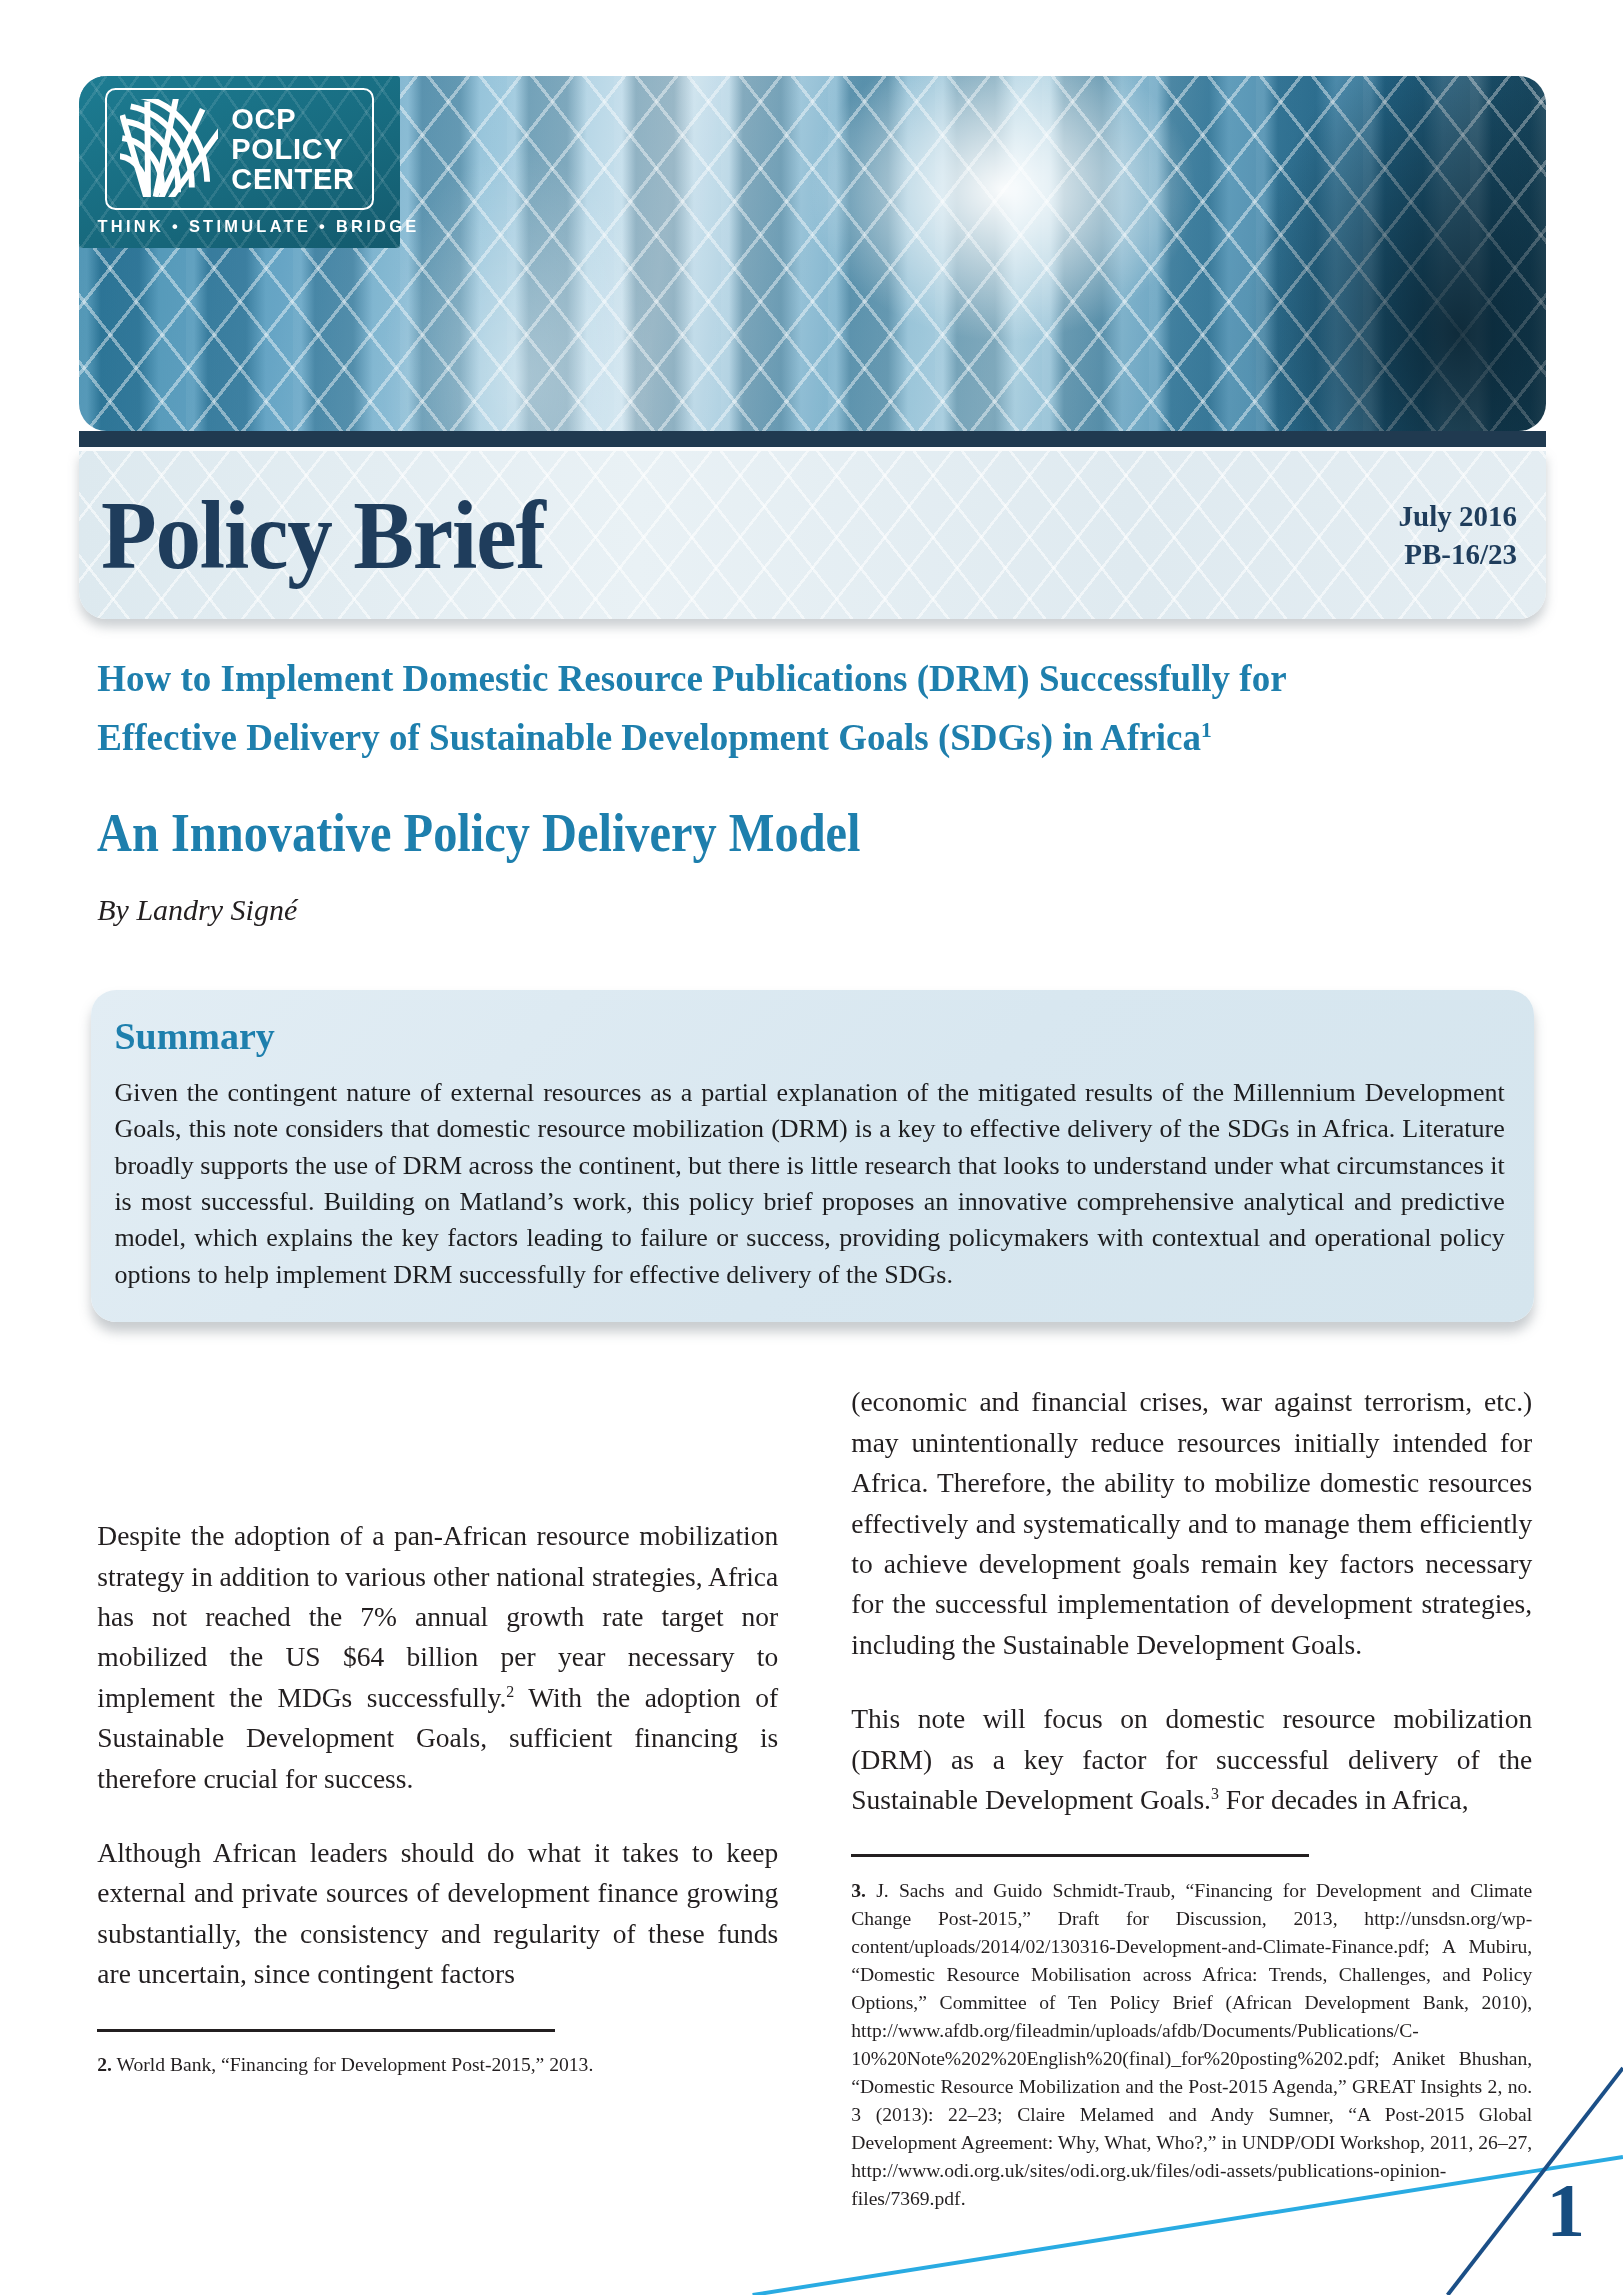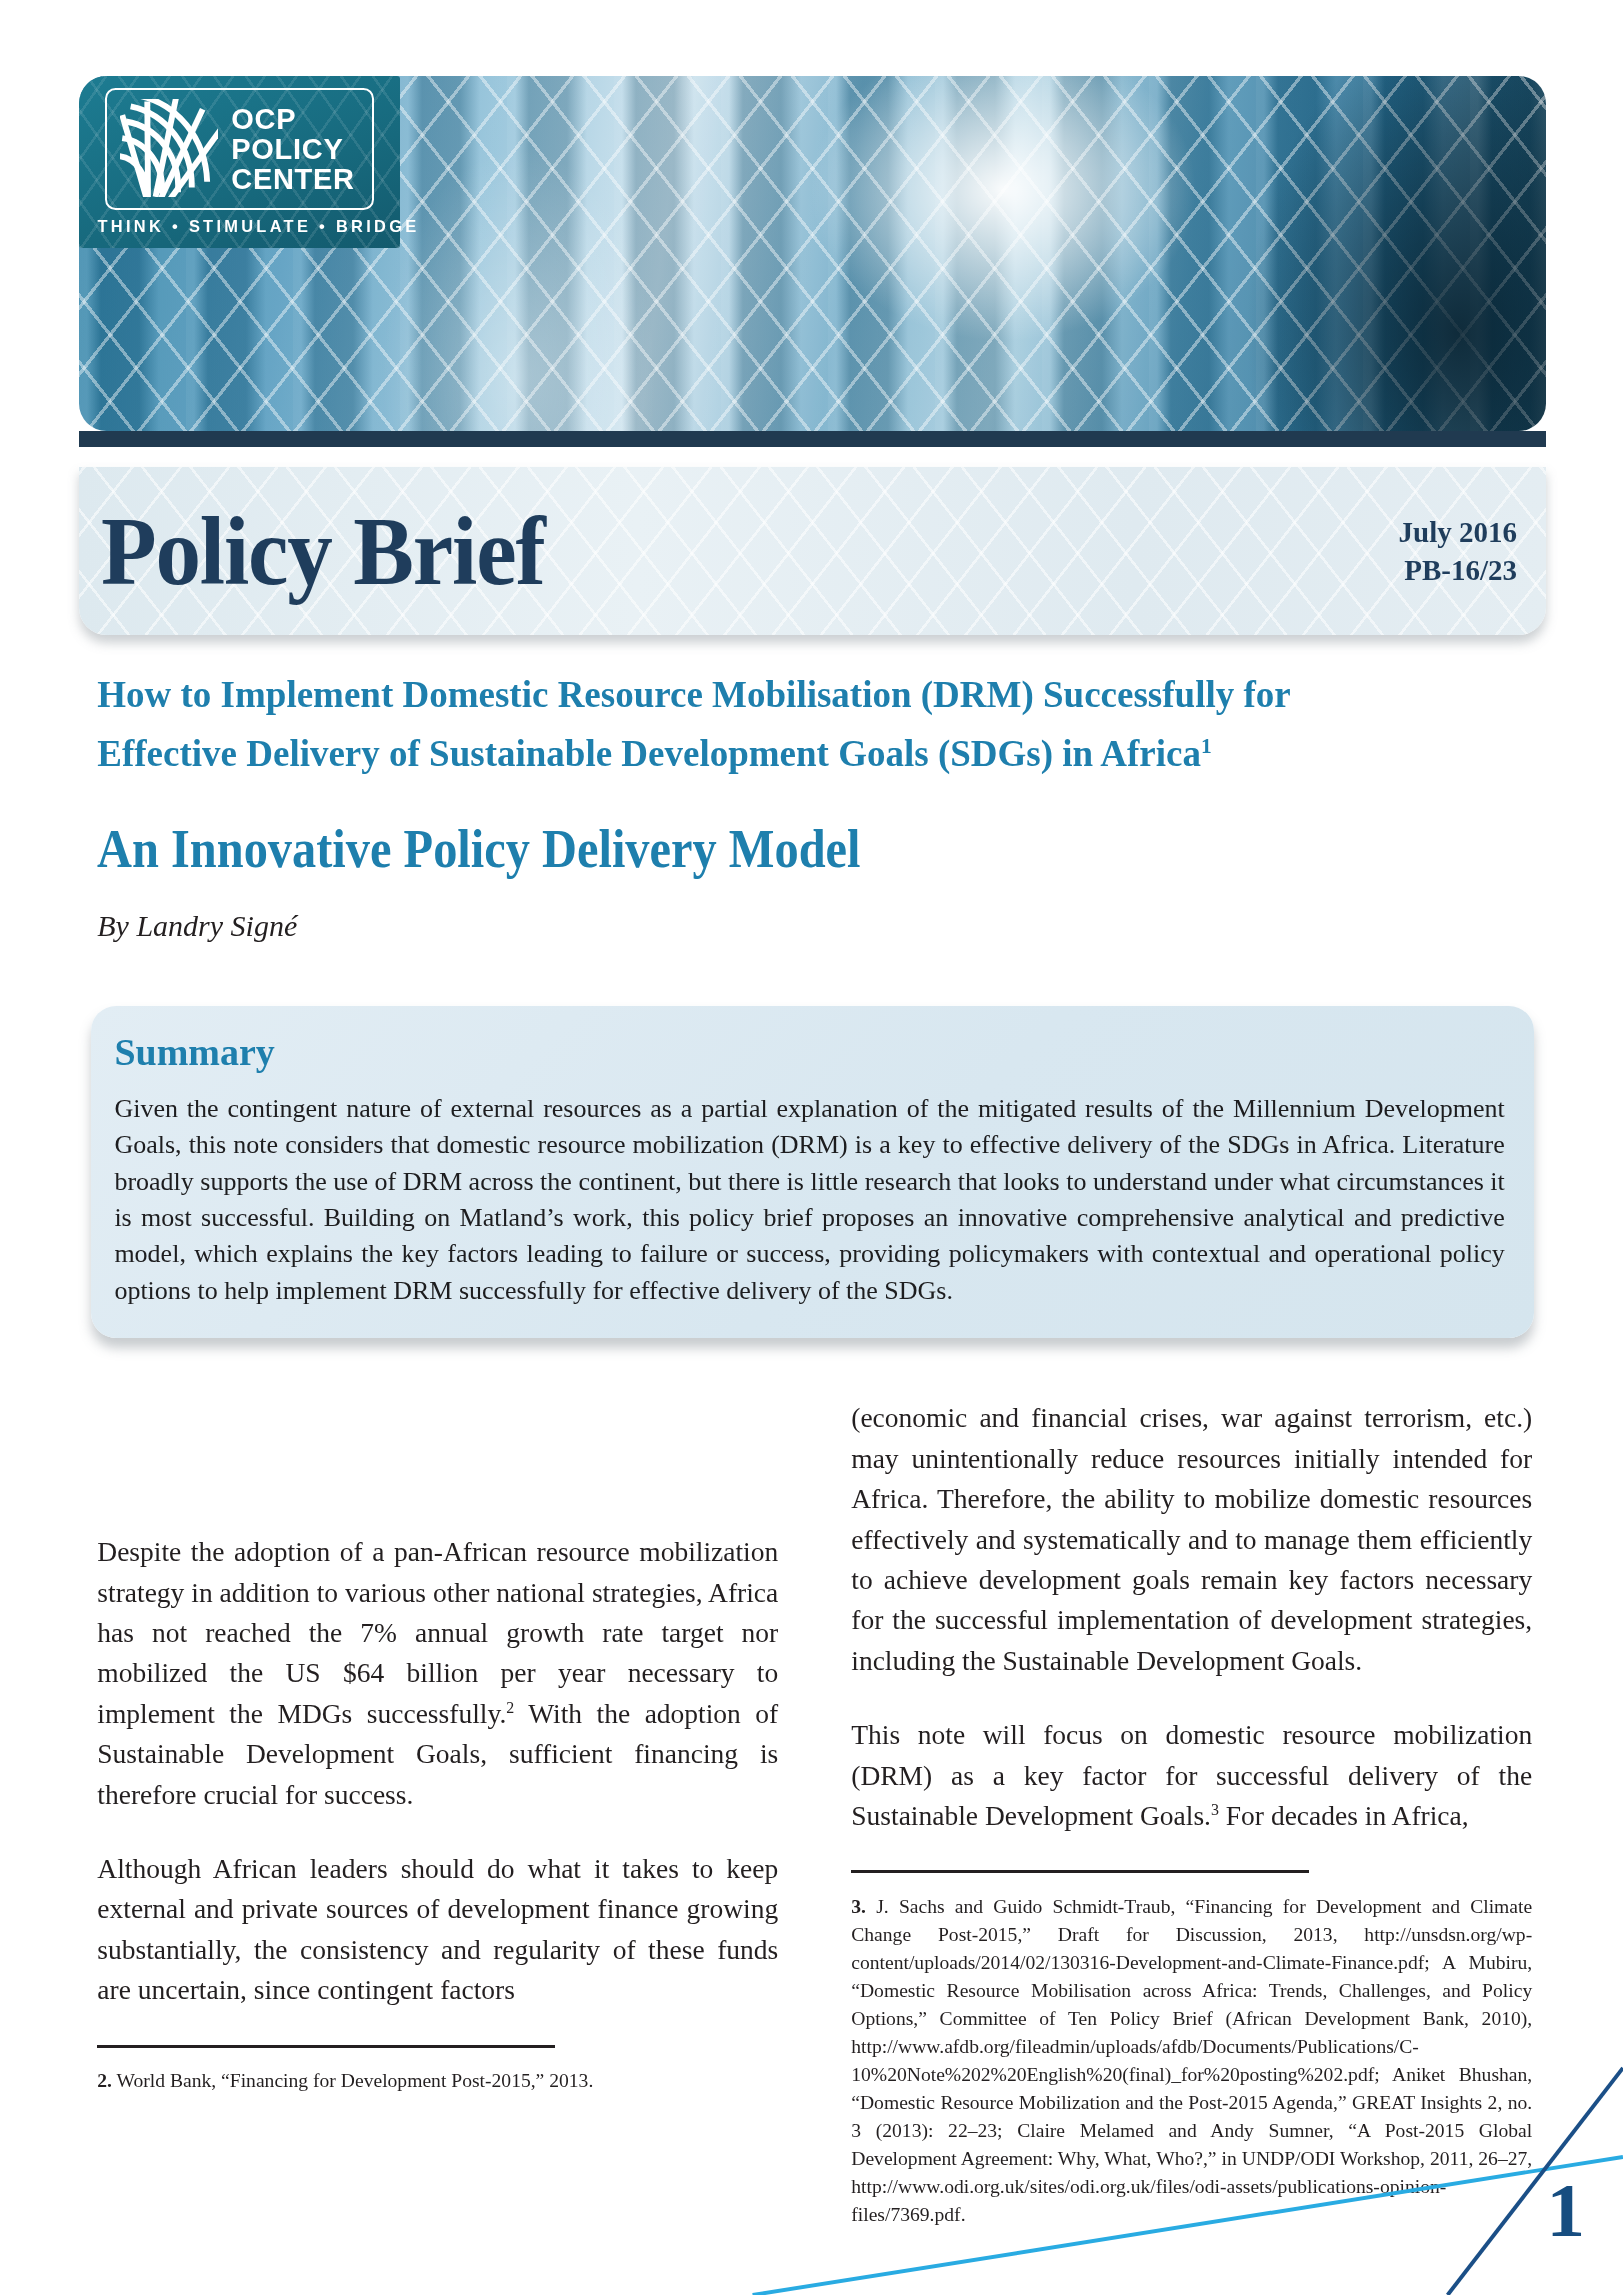--- a/index.html
+++ b/index.html
@@ -54,21 +54,21 @@
     font-family:"Liberation Sans", sans-serif;
     font-weight:bold;color:#ffffff;
     font-size:16.4px;letter-spacing:3.3px;
     white-space:nowrap;
     margin-left:38px;
   }
   
   .navy-bar{width:1467px;height:16.4px;background:#203a50;}
   .band{
     width:1467px;height:168px;
-    margin-top:20px;
+    margin-top:4px;
     border-radius:0 0 27.5px 27.5px;
     box-sizing:border-box;
     display:flex;align-items:center;
     padding:0 29px 0 22px;
     background:
       repeating-linear-gradient(52deg, rgba(255,255,255,0.55) 0 2.6px, rgba(255,255,255,0) 2.6px 38px),
       repeating-linear-gradient(-52deg, rgba(255,255,255,0.55) 0 2.6px, rgba(255,255,255,0) 2.6px 38px),
       linear-gradient(90deg,#dde9ef 0%,#e9f1f5 38%,#dfeaf0 72%,#e4edf2 100%);
     box-shadow:0 7.9px 10.5px rgba(110,120,130,0.35);
   }
@@ -189,21 +189,21 @@
     <div class="brief-title">Policy Brief</div>
     <div class="issue-block">
       <div>July 2016</div>
       <div>PB-16/23</div>
     </div>
   </div>
 
   <div class="content">
 
     <div class="headline">
-      <span class="hl-line">How to Implement Domestic Resource Mobilisation (DRM) Successfully for</span>
+      <span class="hl-line">How to Implement Domestic Resource Publications (DRM) Successfully for</span>
       <span class="hl-line"><span>Effective Delivery of Sustainable Development Goals (SDGs) in Africa</span><sup>1</sup></span>
     </div>
 
     <div class="subtitle">An Innovative Policy Delivery Model</div>
 
     <div class="byline">By Landry Signé</div>
 
     <div class="summary-box">
       <h2 class="summary-heading">Summary</h2>
       <p class="summary-text">Given the contingent nature of external resources as a partial explanation of the mitigated results of the Millennium Development Goals, this note considers that domestic resource mobilization (DRM) is a key to effective delivery of the SDGs in Africa. Literature broadly supports the use of DRM across the continent, but there is little research that looks to understand under what circumstances it is most successful. Building on Matland’s work, this policy brief proposes an innovative comprehensive analytical and predictive model, which explains the key factors leading to failure or success, providing policymakers with contextual and operational policy options to help implement DRM successfully for effective delivery of the SDGs.</p>

